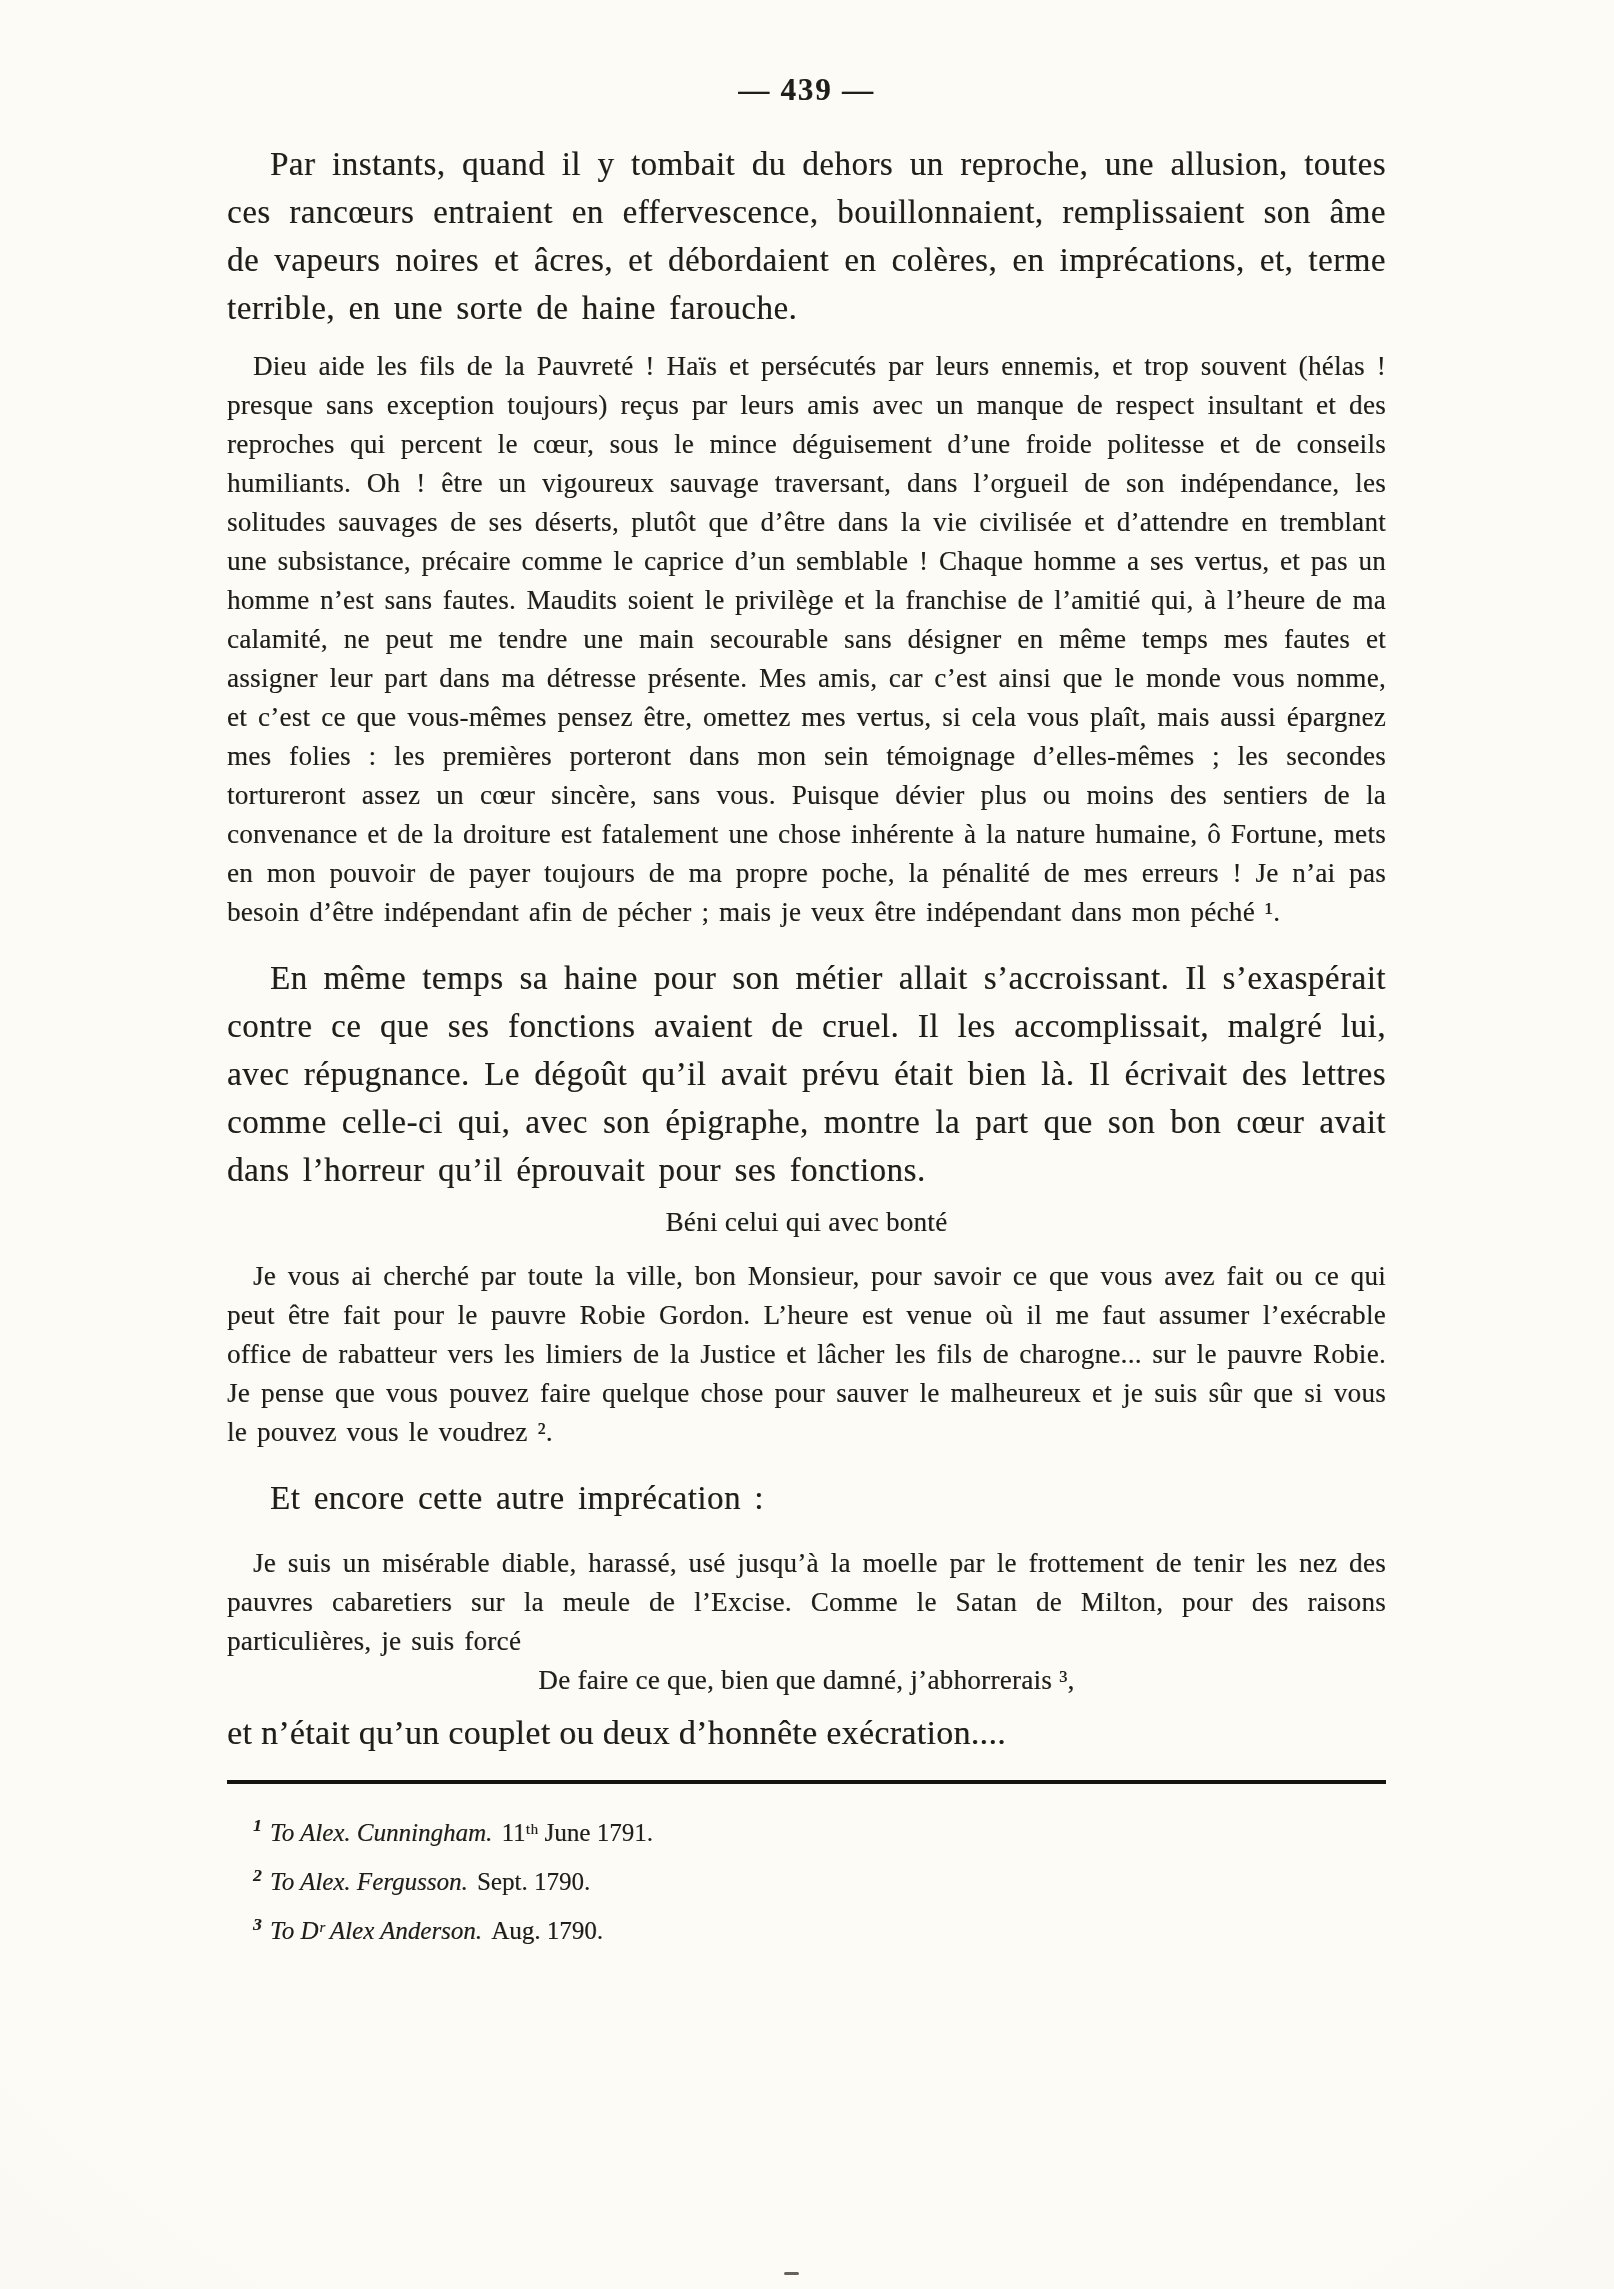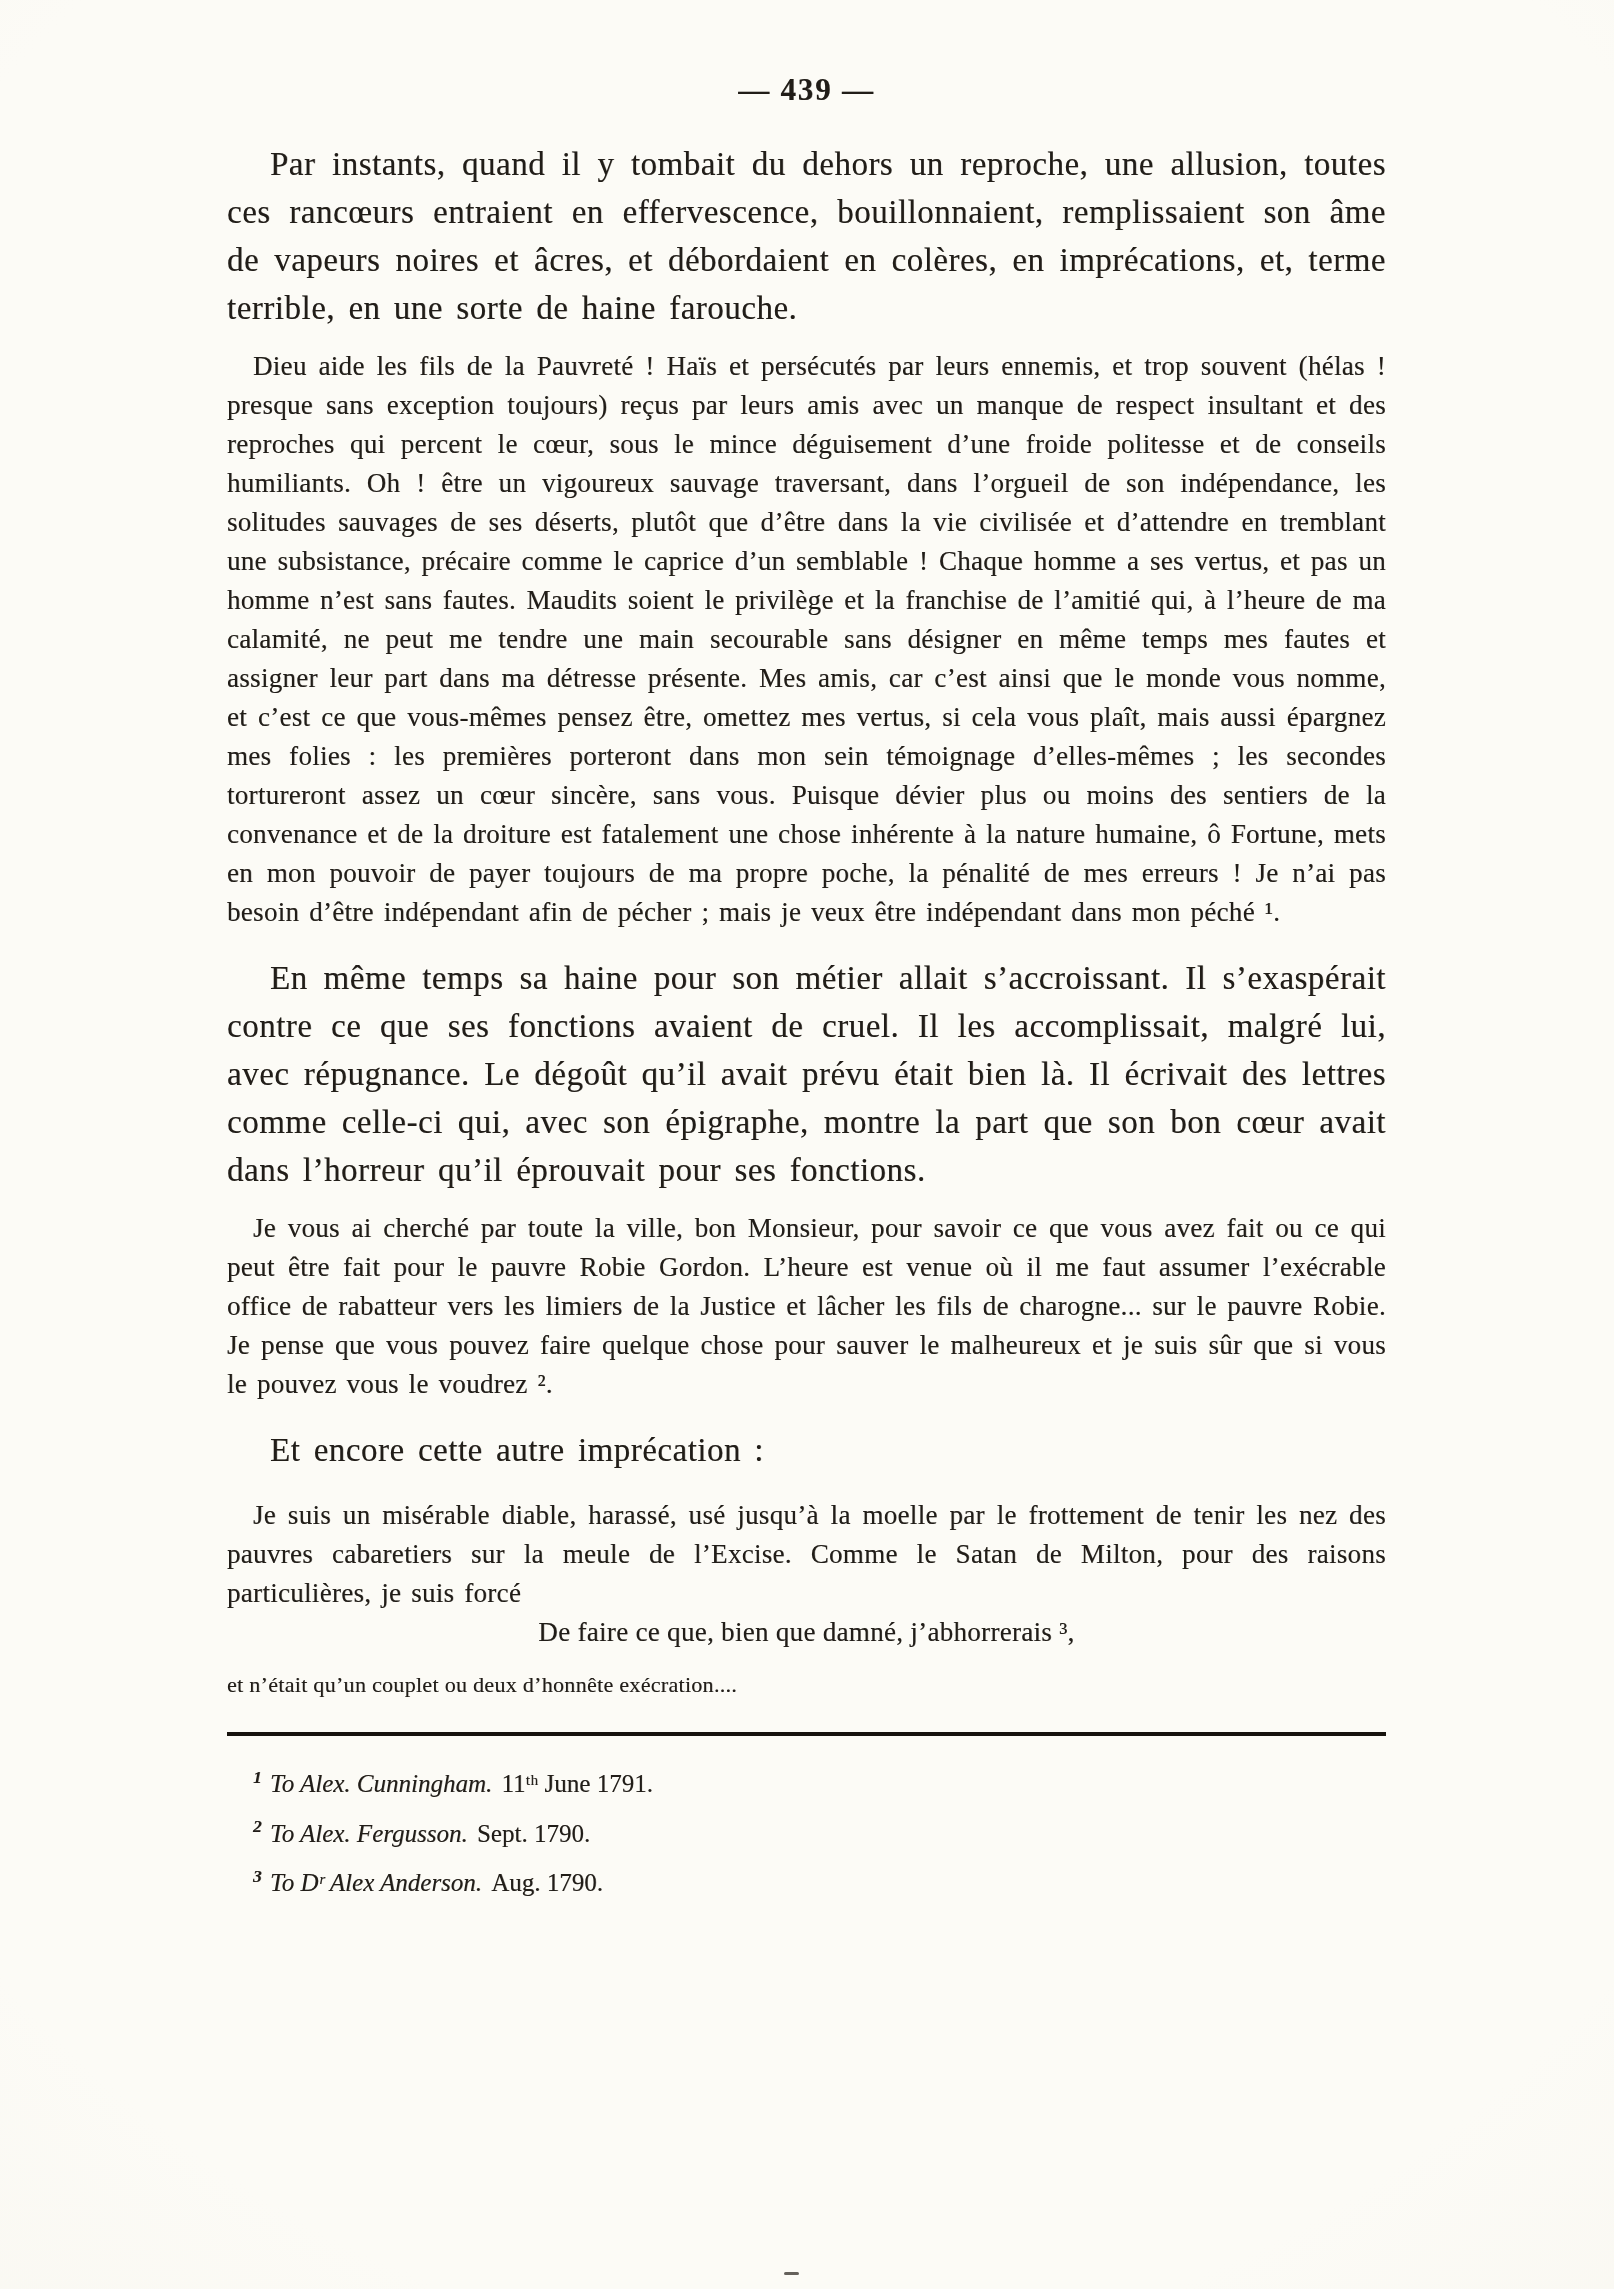--- a/index.html
+++ b/index.html
@@ -50,21 +50,21 @@
     margin-bottom:14.8px;
   }
   .center-line {
     font-size:27px;
     line-height:39px;
     text-align:center;
     letter-spacing:0.3px;
     margin-bottom:13px;
   }
   .plain-line {
-    font-size:22px;
+    font-size:34px;
     line-height:39px;
     text-align:left;
     text-indent:0;
     letter-spacing:0.3px;
     margin-bottom:28px;
   }
   .footnote-rule {
     border:none;
     height:4.6px;
     background:#17130e;
@@ -104,20 +104,21 @@
 
   <div class="page-number">— 439 —</div>
 
   <p class="para-main mb-md">Par instants, quand il y tombait du dehors un reproche, une allusion, toutes ces rancœurs entraient en effervescence, bouillonnaient, remplissaient son âme de vapeurs noires et âcres, et débordaient en colères, en imprécations, et, terme terrible, en une sorte de haine farouche.</p>
 
   <p class="para-quote mb-lg">Dieu aide les fils de la Pauvreté ! Haïs et persécutés par leurs ennemis, et trop souvent (hélas ! presque sans exception toujours) reçus par leurs amis avec un manque de respect insultant et des reproches qui percent le cœur, sous le mince déguisement d’une froide politesse et de conseils humiliants. Oh ! être un vigoureux sauvage traversant, dans l’orgueil de son indépendance, les solitudes sauvages de ses déserts, plutôt que d’être dans la vie civilisée et d’attendre en tremblant une subsistance, précaire comme le caprice d’un semblable ! Chaque homme a ses vertus, et pas un homme n’est sans fautes. Maudits soient le privilège et la franchise de l’amitié qui, à l’heure de ma calamité, ne peut me tendre une main secourable sans désigner en même temps mes fautes et assigner leur part dans ma détresse présente. Mes amis, car c’est ainsi que le monde vous nomme, et c’est ce que vous-mêmes pensez être, omettez mes vertus, si cela vous plaît, mais aussi épargnez mes folies : les premières porteront dans mon sein témoignage d’elles-mêmes ; les secondes tortureront assez un cœur sincère, sans vous. Puisque dévier plus ou moins des sentiers de la convenance et de la droiture est fatalement une chose inhérente à la nature humaine, ô Fortune, mets en mon pouvoir de payer toujours de ma propre poche, la pénalité de mes erreurs ! Je n’ai pas besoin d’être indépendant afin de pécher ; mais je veux être indépendant dans mon péché ¹.</p>
 
   <p class="para-main mb-sm">En même temps sa haine pour son métier allait s’accroissant. Il s’exaspérait contre ce que ses fonctions avaient de cruel. Il les accomplissait, malgré lui, avec répugnance. Le dégoût qu’il avait prévu était bien là. Il écrivait des lettres comme celle-ci qui, avec son épigraphe, montre la part que son bon cœur avait dans l’horreur qu’il éprouvait pour ses fonctions.</p>
 
   <div class="verse">
+    <div>Béni celui qui avec bonté</div>
   </div>
 
   <p class="para-quote mb-lg">Je vous ai cherché par toute la ville, bon Monsieur, pour savoir ce que vous avez fait ou ce qui peut être fait pour le pauvre Robie Gordon. L’heure est venue où il me faut assumer l’exécrable office de rabatteur vers les limiers de la Justice et lâcher les fils de charogne... sur le pauvre Robie. Je pense que vous pouvez faire quelque chose pour sauver le malheureux et je suis sûr que si vous le pouvez vous le voudrez ².</p>
 
   <p class="para-main mb-lg">Et encore cette autre imprécation :</p>
 
   <p class="para-quote">Je suis un misérable diable, harassé, usé jusqu’à la moelle par le frottement de tenir les nez des pauvres cabaretiers sur la meule de l’Excise. Comme le Satan de Milton, pour des raisons particulières, je suis forcé</p>
 
   <p class="center-line">De faire ce que, bien que damné, j’abhorrerais ³,</p>
 

